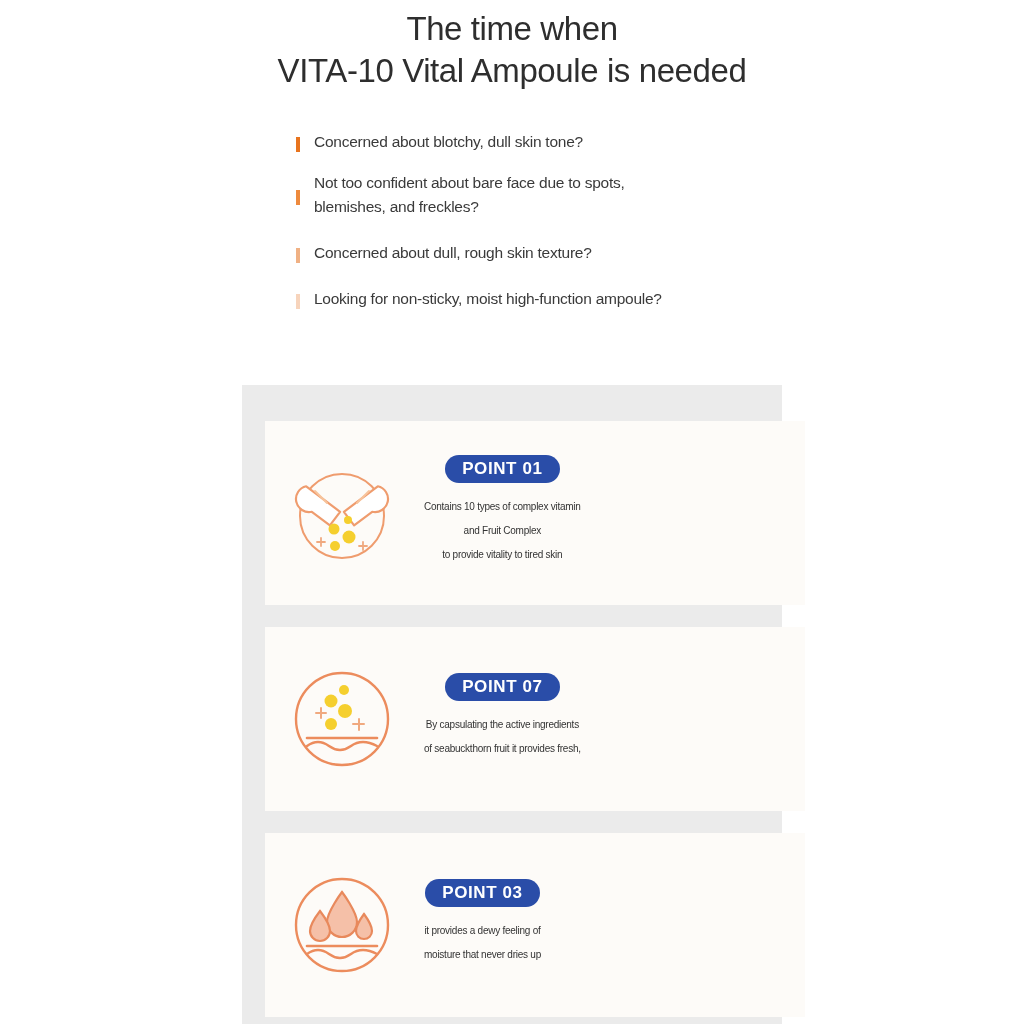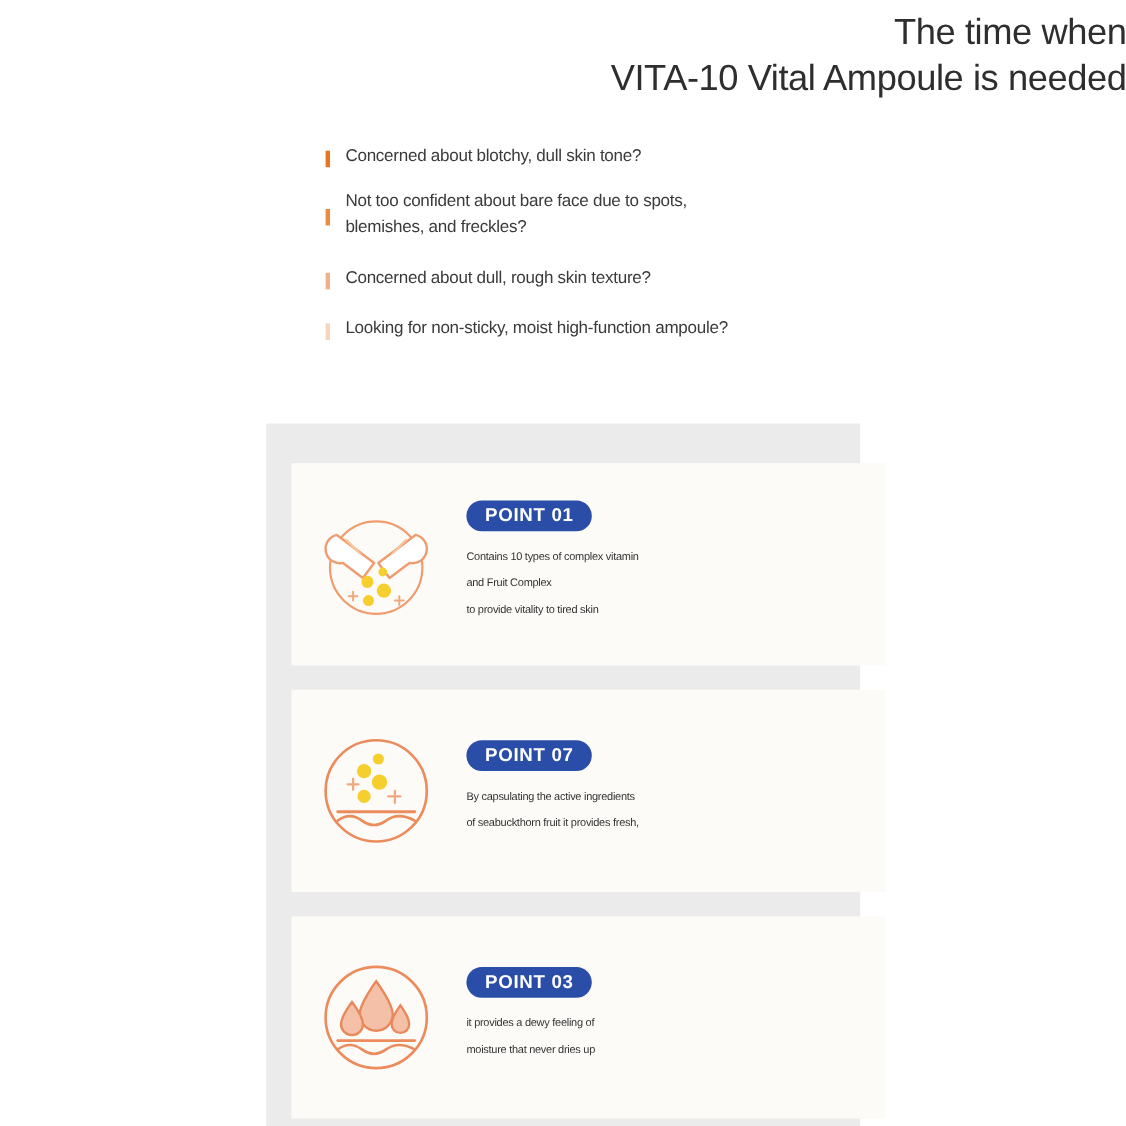--- a/index.html
+++ b/index.html
@@ -8,21 +8,21 @@
     background:#ffffff;
     font-family:"Liberation Sans", sans-serif;
     color:#333333;
     overflow:hidden;
     position:relative;
   }
 
   
   #heading{
     width:1024px;
-    text-align:right;
+    text-align:center;
     padding-top:8px;
   }
   #heading .hline{
     font-size:33px;
     line-height:42px;
     font-weight:400;
     color:#2e2e2e;
     letter-spacing:-0.4px;
     white-space:nowrap;
   }
@@ -63,20 +63,21 @@
     padding:36px 22px 0 23px;
   }
   .point-card{
     width:540px;
     height:184px;
     background:#fdfbf8;
     margin-bottom:22px;
     display:flex;
     align-items:center;
     padding-left:22px;
+    text-align:center;
   }
 
   
   .icon-wrap{
     flex:0 0 110px;
     width:110px;
     height:110px;
     display:flex;
     align-items:center;
     justify-content:center;

